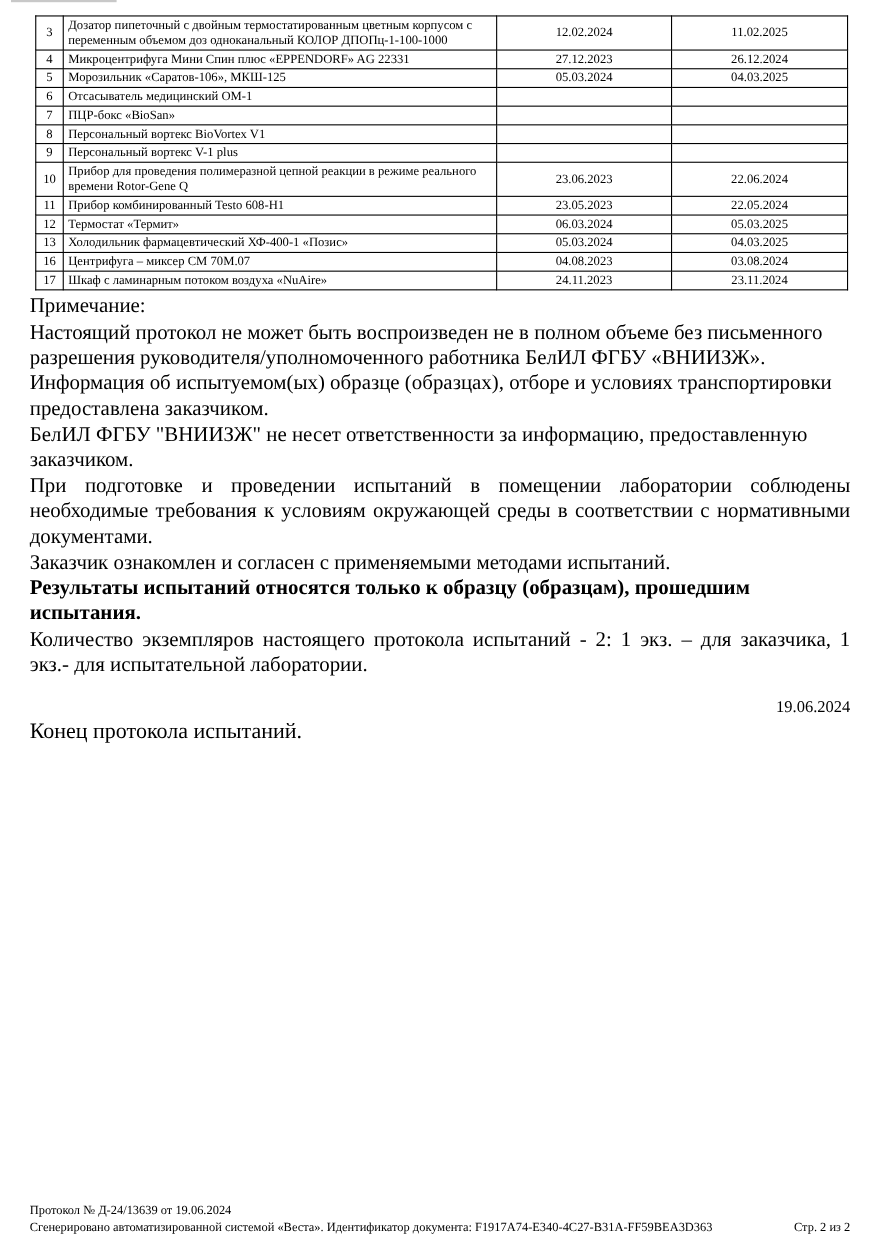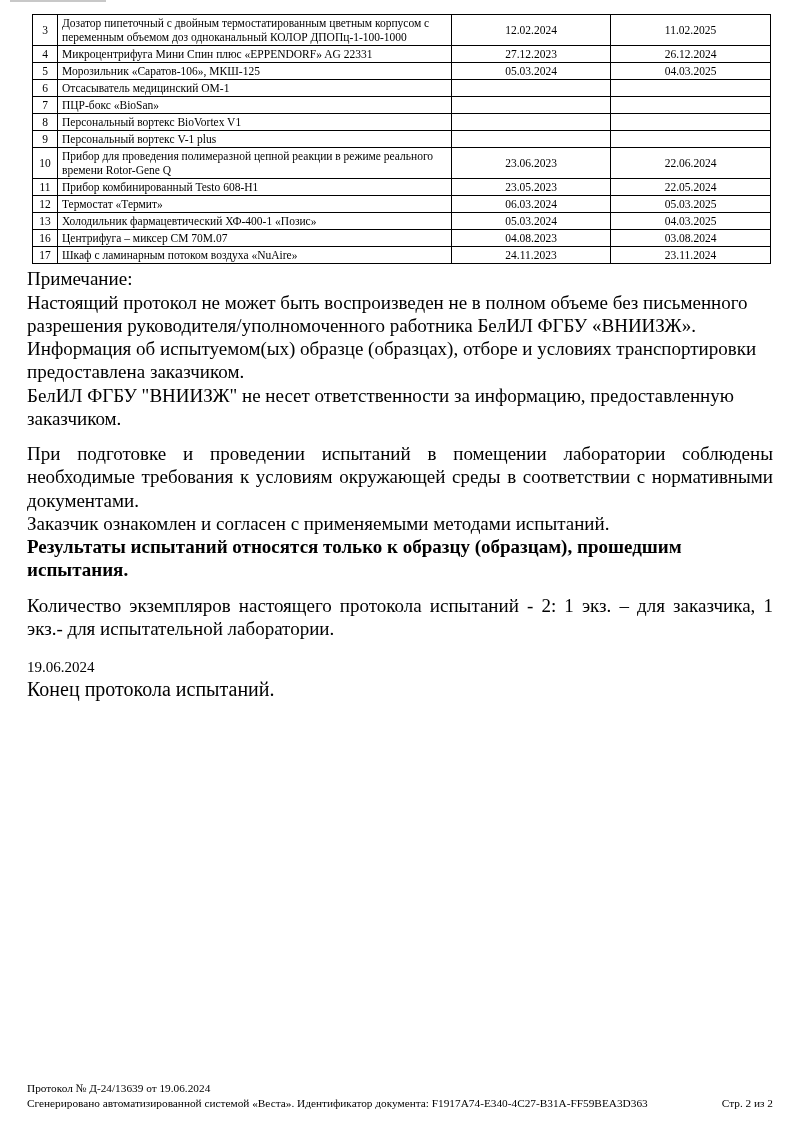--- a/index.html
+++ b/index.html
@@ -38,38 +38,38 @@
   .w-d1   { width: 159px; }
   .w-d2   { width: 160px; }
   
   .notes {
     margin: 3px 27px 0 27px;
     width: 746px;
     font-size: 19px;
     line-height: 1.225;
   }
   .notes p { margin: 0; }
-  .notes p.justify { text-align: justify; margin-top: 12px; }
+  .notes p.justify { text-align: justify; }
   .notes p.bold { font-weight: bold; }
   
   .signature-row {
     display: flex;
-    justify-content: space-between;
+    justify-content: flex-end;
     align-items: baseline;
     margin: 19px 27px 0 27px;
     font-size: 15px;
   }
   .end-line {
     margin: 2px 27px 0 27px;
     font-size: 20px;
   }
   
   .doc-footer {
     position: absolute;
-    left: 27px; right: 27px; bottom: 21px;
+    left: 27px; right: 27px; bottom: 8px;
     font-size: 11.3px;
     line-height: 1.35;
   }
   .doc-footer .line2 {
     display: flex;
     justify-content: space-between;
     gap: 20px;
   }
 </style>
 </head>

